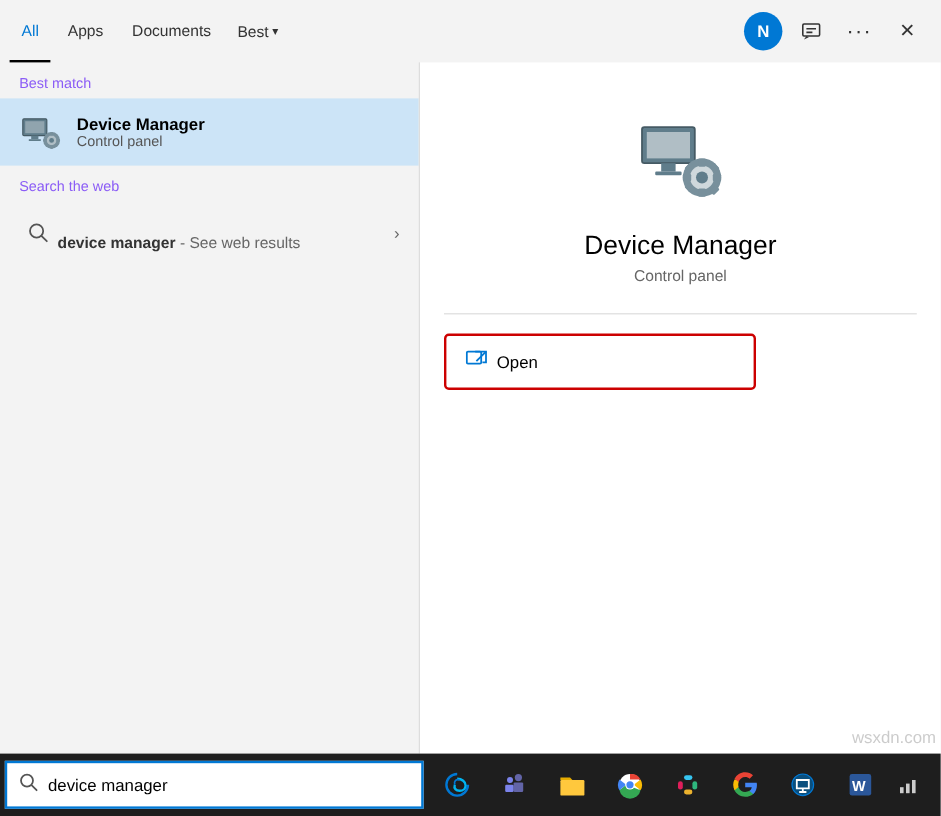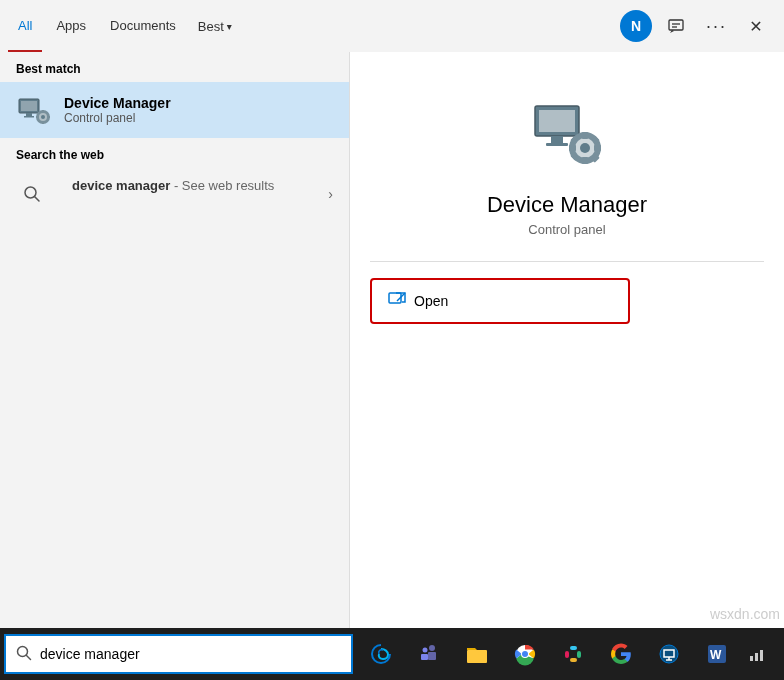--- a/index.html
+++ b/index.html
@@ -37,21 +37,21 @@
       padding: 6px 10px;
       font-size: 13px;
       color: #333;
       cursor: pointer;
       border-bottom: 2px solid transparent;
       height: 52px;
       display: flex;
       align-items: center;
     }
     .tab.active {
-      border-bottom: 2px solid #b91c1c;
+      border-bottom: 2px solid #000000;
       color: #0078d4;
     }
     .tab-more {
       display: flex;
       align-items: center;
       gap: 3px;
       padding: 6px 8px;
       font-size: 13px;
       color: #333;
       cursor: pointer;
@@ -109,22 +109,22 @@
 
     
     .left-content {
       flex: 1;
       padding: 0;
       overflow-y: auto;
     }
 
     .section-label {
       font-size: 12px;
-      font-weight: 700;
-      color: #000000;
+      font-weight: 400;
+      color: #8b5cf6;
       padding: 10px 16px 6px 16px;
     }
 
     
     .best-match-item {
       display: flex;
       align-items: center;
       padding: 10px 16px;
       background: #cce4f7;
       cursor: pointer;
@@ -164,22 +164,22 @@
       display: flex;
       align-items: center;
       padding: 10px 16px;
       cursor: pointer;
       gap: 12px;
       justify-content: space-between;
     }
 
     .web-search-left {
       display: flex;
-      align-items: flex-start;
-      gap: 24px;
+      align-items: flex-end;
+      gap: 0;
     }
 
     .search-icon-circle {
       width: 32px;
       height: 32px;
       display: flex;
       align-items: center;
       justify-content: center;
       font-size: 16px;
       color: #555;

